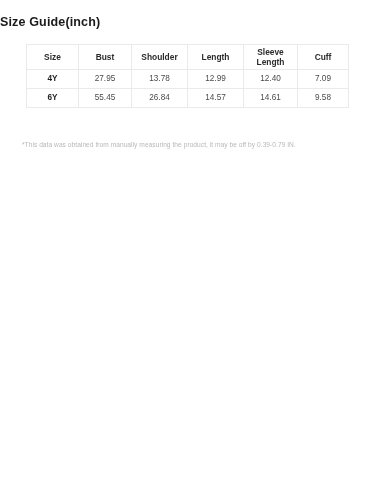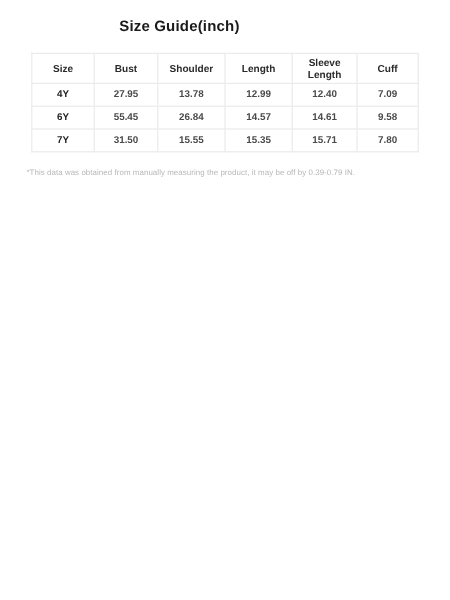--- a/index.html
+++ b/index.html
@@ -18,21 +18,21 @@
     position: relative;
     width: 375px;
     height: 500px;
     box-sizing: border-box;
   }
   .guide-title {
     position: absolute;
     top: 14px;
     left: 0;
     width: 299px;
-    text-align: center;
+    text-align: left;
     font-size: 12.5px;
     font-weight: bold;
     color: #1a1a1a;
     letter-spacing: 0.15px;
     line-height: 16px;
   }
   .size-table-wrap {
     position: absolute;
     top: 44px;
     left: 26px;
@@ -44,21 +44,21 @@
     table-layout: fixed;
   }
   table.size-table th,
   table.size-table td {
     border: 1px solid #eaeaea;
     text-align: center;
     vertical-align: middle;
     padding: 0;
     font-size: 8.2px;
     color: #4a4a4a;
-    font-weight: bold;
+    font-weight: normal;
   }
   table.size-table thead th {
     height: 24px;
     font-weight: bold;
     color: #2b2b2b;
     font-size: 8.4px;
     line-height: 10px;
     text-align: center;
   }
   table.size-table tbody td {
@@ -129,27 +129,19 @@
           <td>7.09</td>
         </tr>
         <tr>
           <td class="size-cell">6Y</td>
           <td>55.45</td>
           <td>26.84</td>
           <td>14.57</td>
           <td>14.61</td>
           <td>9.58</td>
         </tr>
-        <tr>
-          <td class="size-cell">7Y</td>
-          <td>31.50</td>
-          <td>15.55</td>
-          <td>15.35</td>
-          <td>15.71</td>
-          <td>7.80</td>
-        </tr>
       </tbody>
     </table>
   </div>
 
   <div class="table-note">*This data was obtained from manually measuring the product, it may be off by 0.39-0.79 IN.</div>
 
 </div>
 
 </body></html>

